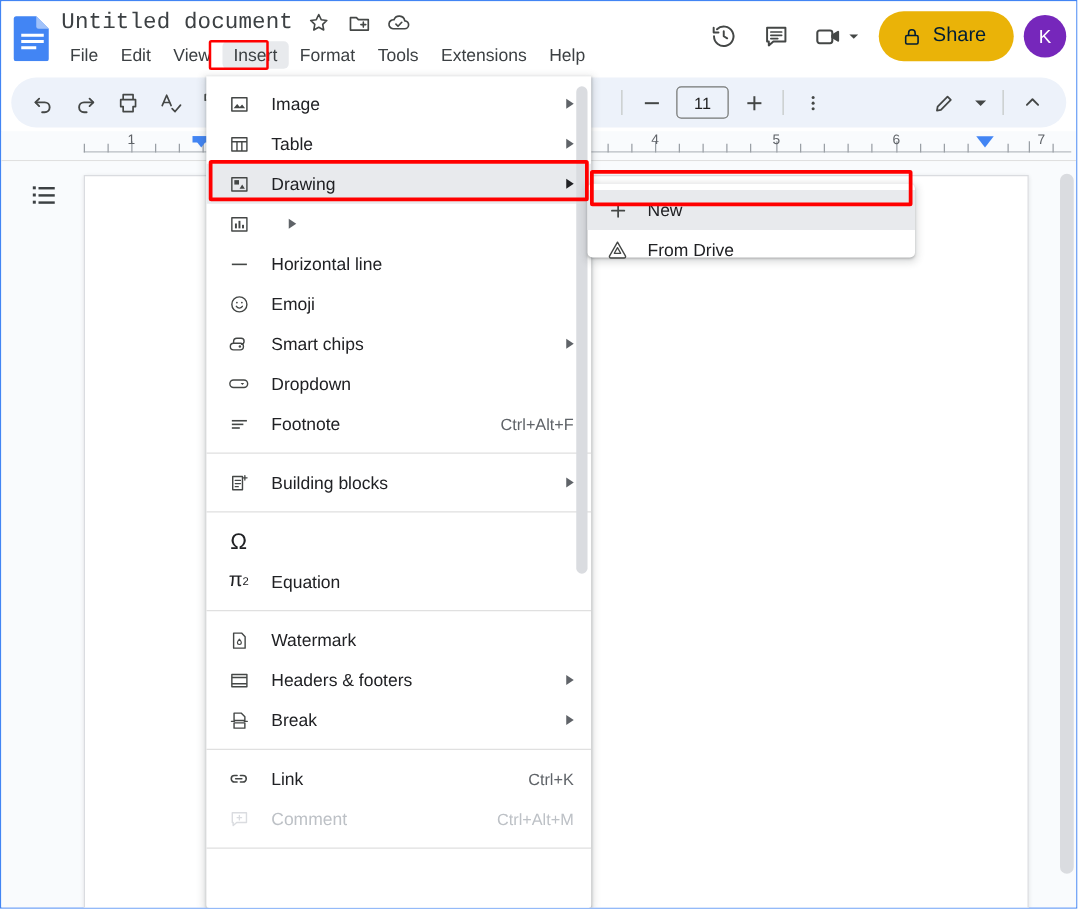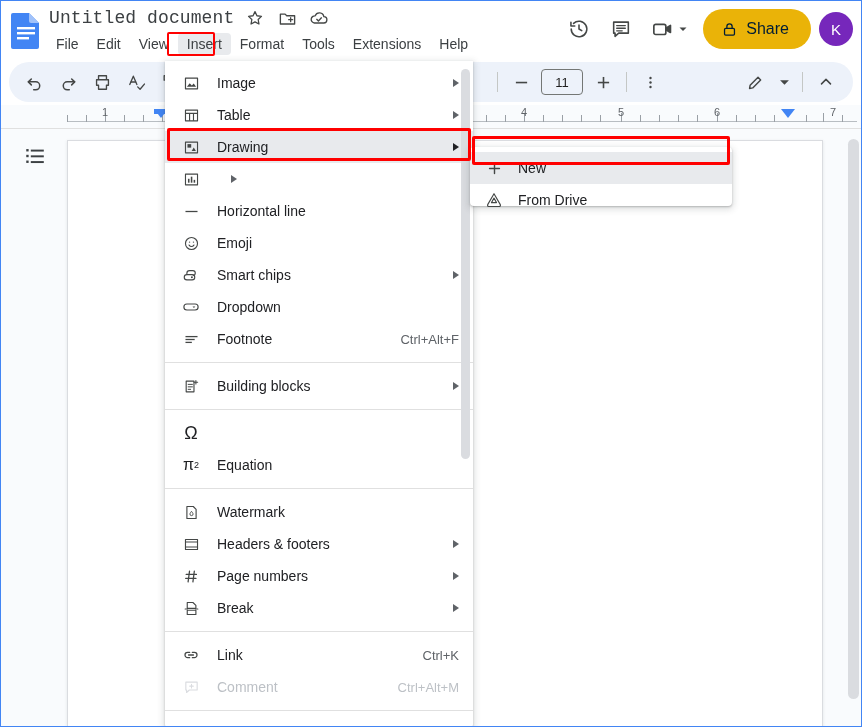--- a/index.html
+++ b/index.html
@@ -617,29 +617,20 @@
       <span class="micon">
         <svg width="17" height="17" viewBox="0 0 24 24" fill="none" stroke="currentColor" stroke-width="1.6" stroke-linejoin="round">
           <rect x="3.5" y="5" width="17" height="14"></rect>
             <path d="M3.5 8.5h17M3.5 15.5h17"></path>
         </svg>
       </span>
       <span class="mlabel">Headers &amp; footers</span>
       <span class="marrow"></span>
     </div>
 
-    <div class="mrow">
-      <span class="micon">
-        <svg width="17" height="17" viewBox="0 0 24 24" fill="none" stroke="currentColor" stroke-width="1.8" stroke-linecap="round">
-          <path d="M9.2 4.5L7.2 19.5M16 4.5l-2 15M4.5 9h14.5M3.8 14.8h14.5"></path>
-        </svg>
-      </span>
-      <span class="mlabel">Page numbers</span>
-      <span class="marrow"></span>
-    </div>
 
     <div class="mrow">
       <span class="micon">
         <svg width="17" height="17" viewBox="0 0 24 24" fill="none" stroke="currentColor" stroke-width="1.6" stroke-linejoin="round">
           <path d="M6 3.5h8l4.2 4v4.3H6z"></path>
           <path d="M6 14.5h12.2v6H6z"></path>
           <path d="M3 12.8h3.5M17.5 12.8H21" stroke-width="1.5" stroke-linecap="round"></path>
         </svg>
       </span>
       <span class="mlabel">Break</span>

